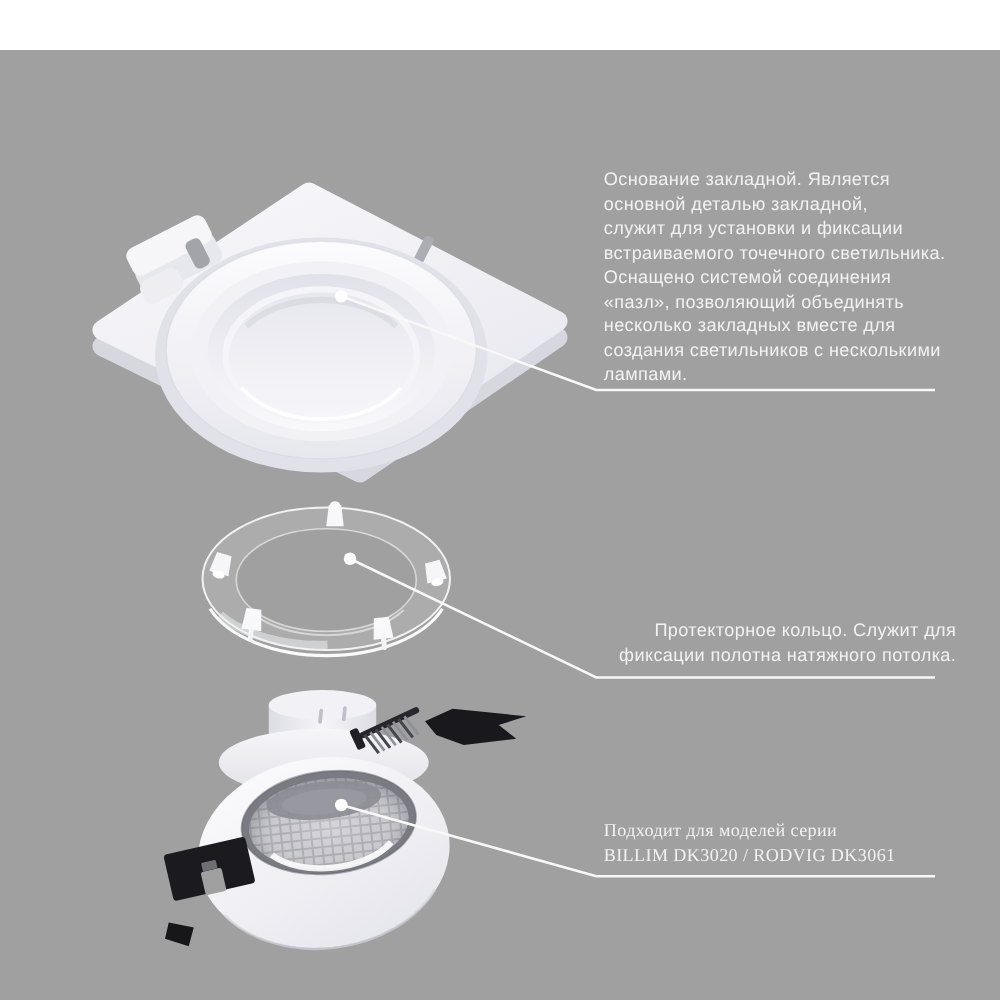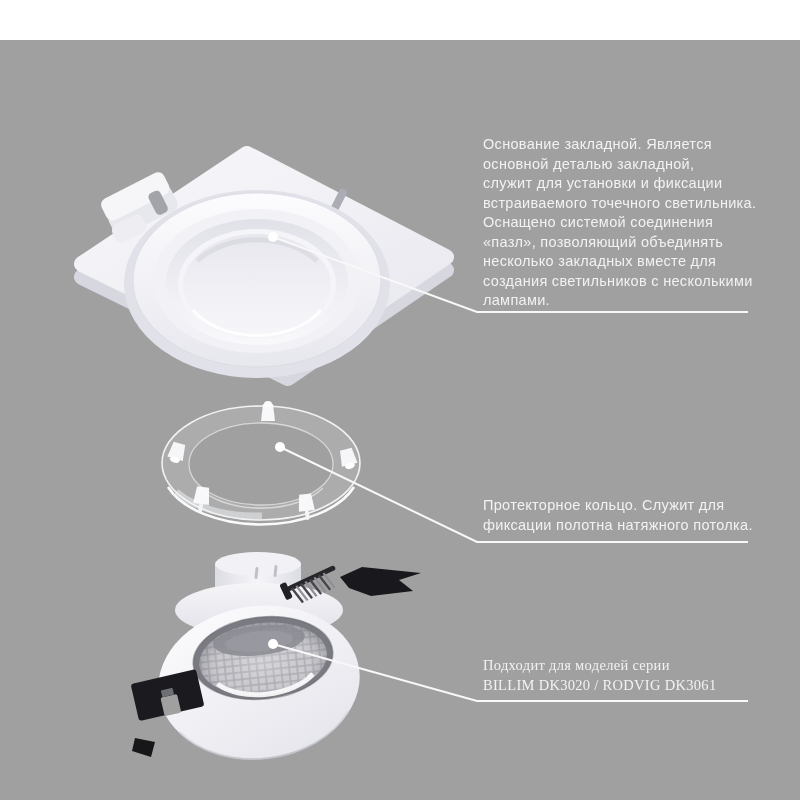--- a/index.html
+++ b/index.html
@@ -15,21 +15,21 @@
   .caption{
     position:absolute;
     color:#F2F2F3;
     font-size:14.5px;
     line-height:19.5px;
     letter-spacing:0.3px;
     white-space:pre-line;
     width:300px;
   }
   .cap-1{left:483px;top:95px;}
-  .cap-2{left:483px;top:456px;}
+  .cap-2{left:465px;top:456px;text-align:right;}
   .cap-3{left:483px;top:616px;font-family:Liberation Serif, serif;}
 </style>
 </head>
 <body>
 
 <div class="stage">
 
   <svg width="800" height="800" viewBox="0 0 800 800">
     <defs>
       <linearGradient id="gPlate" x1="0" y1="0" x2="0.7" y2="1">

